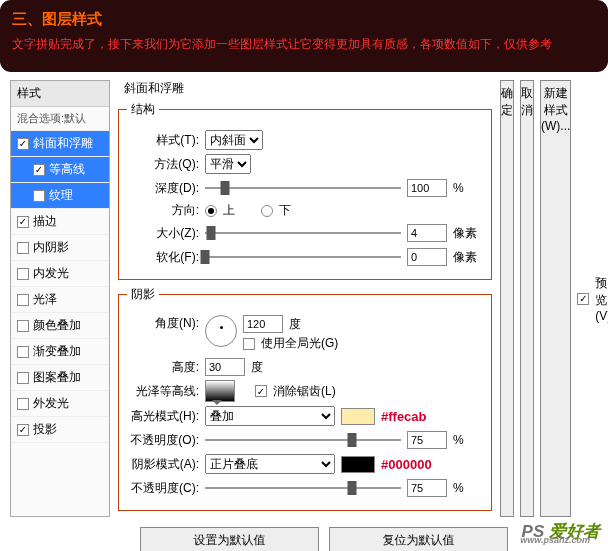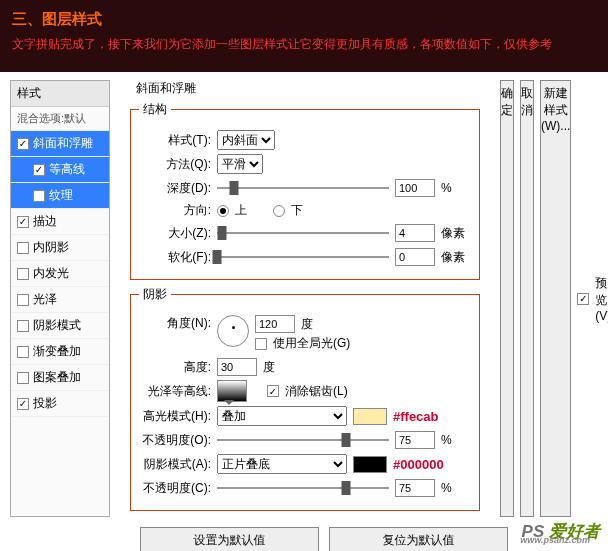--- a/index.html
+++ b/index.html
@@ -1,20 +1,20 @@
 <!DOCTYPE html>
 <html><head>
 <meta charset="utf-8">
 <style>
 * { box-sizing: border-box; margin: 0; padding: 0; font-family: Arial, "Microsoft YaHei", sans-serif; }
 body { background: #fff; width: 608px; height: 551px; position: relative; overflow: hidden; }
-.banner { background: #2a0a0a; padding: 10px 12px; height: 72px; }
+.banner { background: #2a0a0a; padding: 10px 12px; height: 72px; border-radius: 11px; }
 .banner-title { color: #ff6600; font-size: 15px; font-weight: bold; margin-bottom: 6px; }
 .banner-sub { color: #ff3333; font-size: 12px; line-height: 1.5; }
-.main { display: flex; padding: 8px 10px; gap: 20px; }
+.main { display: flex; padding: 8px 10px; gap: 8px; }
 .sidebar { width: 100px; border: 1px solid #aaa; background: #fafafa; font-size: 12px; }
 .side-header { background: #e8e8e8; padding: 4px 6px; border-bottom: 1px solid #ccc; }
 .side-sub { padding: 4px 6px; border-bottom: 1px solid #eee; font-size: 11px; color: #555; }
 .side-item { display: flex; align-items: center; padding: 4px 6px; border-bottom: 1px solid #eee; gap: 4px; }
 .side-item.selected { background: #2f7fff; color: #fff; }
 .side-item.indent { padding-left: 22px; }
 .chk { width: 12px; height: 12px; border: 1px solid #888; background: #fff; display: inline-flex; align-items: center; justify-content: center; font-size: 10px; color: #000; flex-shrink: 0; }
 .chk.checked::after { content: "✓"; }
 .panel { flex: 1; position: relative; }
 fieldset { border: 1px solid #c2410c; margin-bottom: 6px; padding: 8px; font-size: 12px; }
@@ -83,29 +83,33 @@
     <div class="side-item">
         <span class="chk"></span>
         <span>内发光</span>
       </div>
     <div class="side-item">
         <span class="chk"></span>
         <span>光泽</span>
       </div>
     <div class="side-item">
         <span class="chk"></span>
-        <span>阴影模式</span>
+        <span>颜色叠加</span>
       </div>
     <div class="side-item">
         <span class="chk"></span>
         <span>渐变叠加</span>
       </div>
     <div class="side-item">
         <span class="chk"></span>
         <span>图案叠加</span>
+      </div>
+    <div class="side-item">
+        <span class="chk"></span>
+        <span>外发光</span>
       </div>
     <div class="side-item">
         <span class="chk checked"></span>
         <span>投影</span>
       </div>
   </div>
 
   <div class="panel">
     <div style="font-size:12px;margin:0 0 4px 6px;">斜面和浮雕</div>
 

